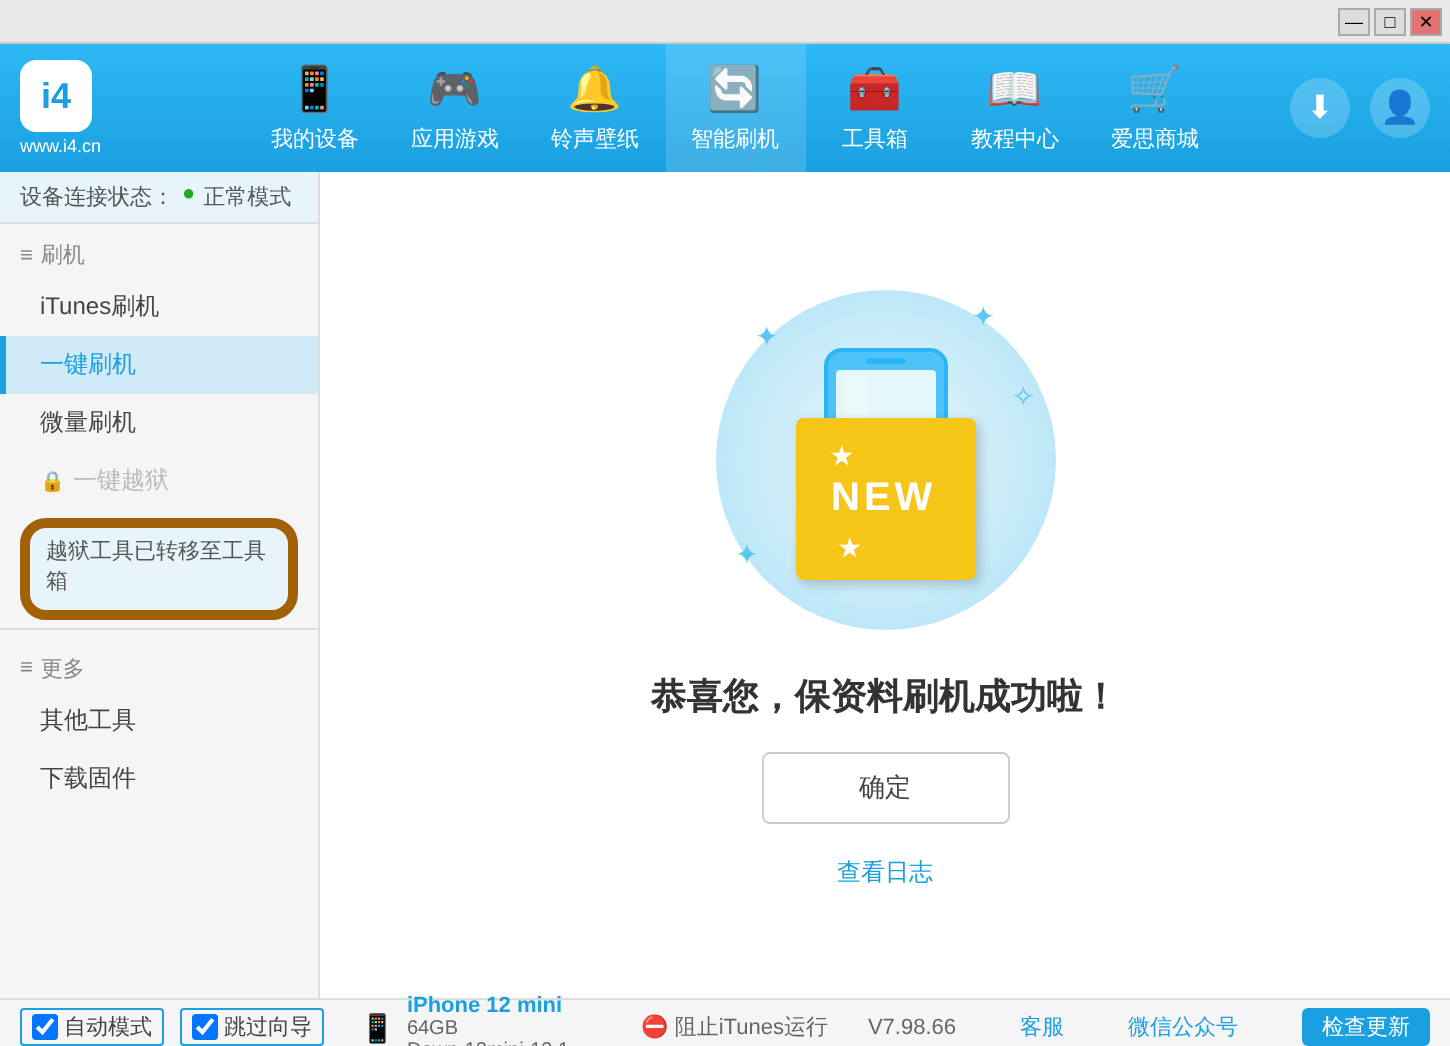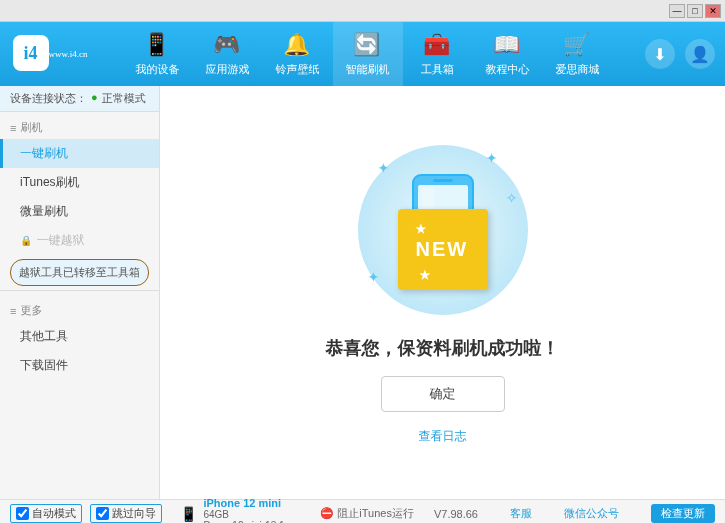--- a/index.html
+++ b/index.html
@@ -29,25 +29,24 @@
     
     .nav-bar {
       height: 64px;
       background: linear-gradient(180deg, #2eb8f5 0%, #1aa0e0 100%);
       display: flex;
       align-items: center;
       padding: 0 10px;
     }
     .logo {
       width: 80px;
-      display: flex; flex-direction: row; align-items: center; justify-content: center;
+      display: flex; flex-direction: column; justify-content: center;
       color: white;
       font-size: 10px;
       flex-shrink: 0;
-      font-family: Liberation Serif, serif;
     }
     .logo-icon {
       width: 36px; height: 36px;
       background: #fff;
       border-radius: 8px;
       display: flex; align-items: center; justify-content: center;
       color: #1aa0e0;
       font-size: 20px;
       font-weight: bold;
       margin-bottom: 2px;
@@ -128,21 +127,21 @@
     .sidebar-item.active {
       background: #d0eaf8;
       color: #1aa0e0;
       border-left: 3px solid #1aa0e0;
       padding-left: 17px;
     }
     .sidebar-item.disabled { color: #bbb; cursor: default; }
     .sidebar-notice {
       margin: 4px 10px;
       background: #e8f4fb;
-      border: 1px solid #a16207;
+      border: 5px solid #a16207;
       border-radius: 13px;
       padding: 5px 8px;
       font-size: 11px;
       color: #555;
       line-height: 1.4;
     }
     .sidebar-divider {
       height: 1px; background: #ddd; margin: 4px 0;
     }
 
@@ -367,25 +366,25 @@
       <span>设备连接状态：</span>
       <span class="status-dot">●</span>
       <span>正常模式</span>
     </div>
 
     <div class="sidebar-section-header">
       <span>≡</span>
       <span>刷机</span>
     </div>
 
+    <div class="sidebar-item">
+      <span>iTunes刷机</span>
+    </div>
     <div class="sidebar-item active">
       <span>一键刷机</span>
-    </div>
-    <div class="sidebar-item">
-      <span>iTunes刷机</span>
     </div>
     <div class="sidebar-item">
       <span>微量刷机</span>
     </div>
 
     <div class="sidebar-item disabled">
       <span style="font-size:10px;color:#ccc;">🔒</span>
       <span>一键越狱</span>
     </div>
 

